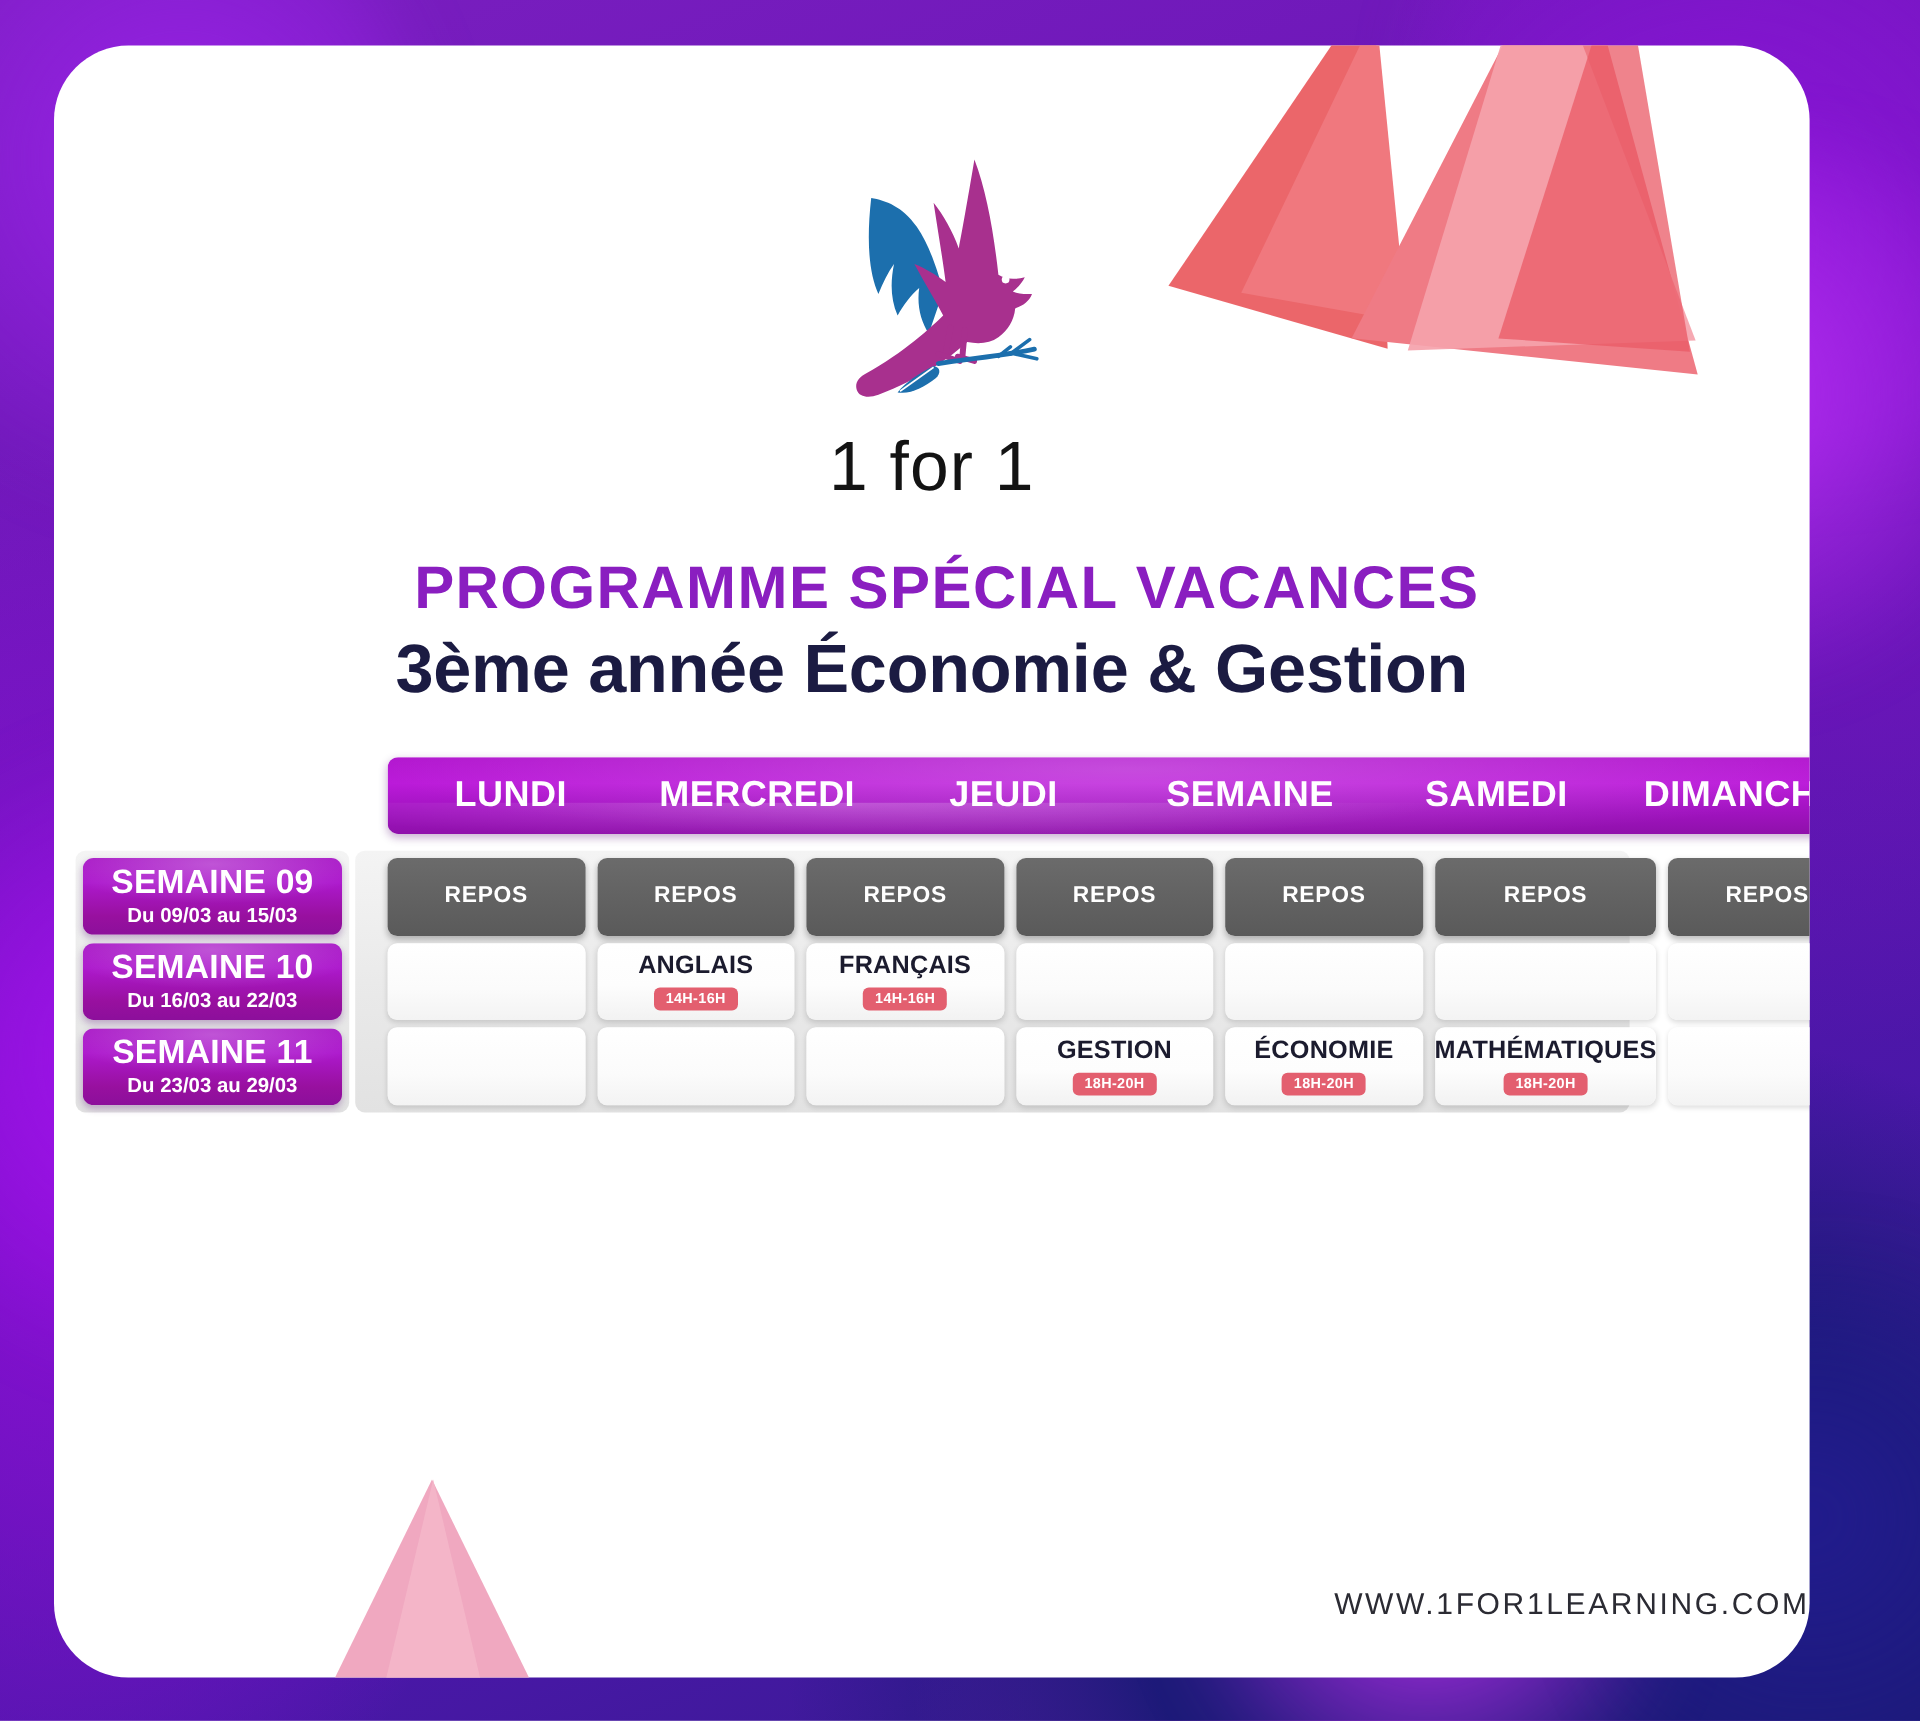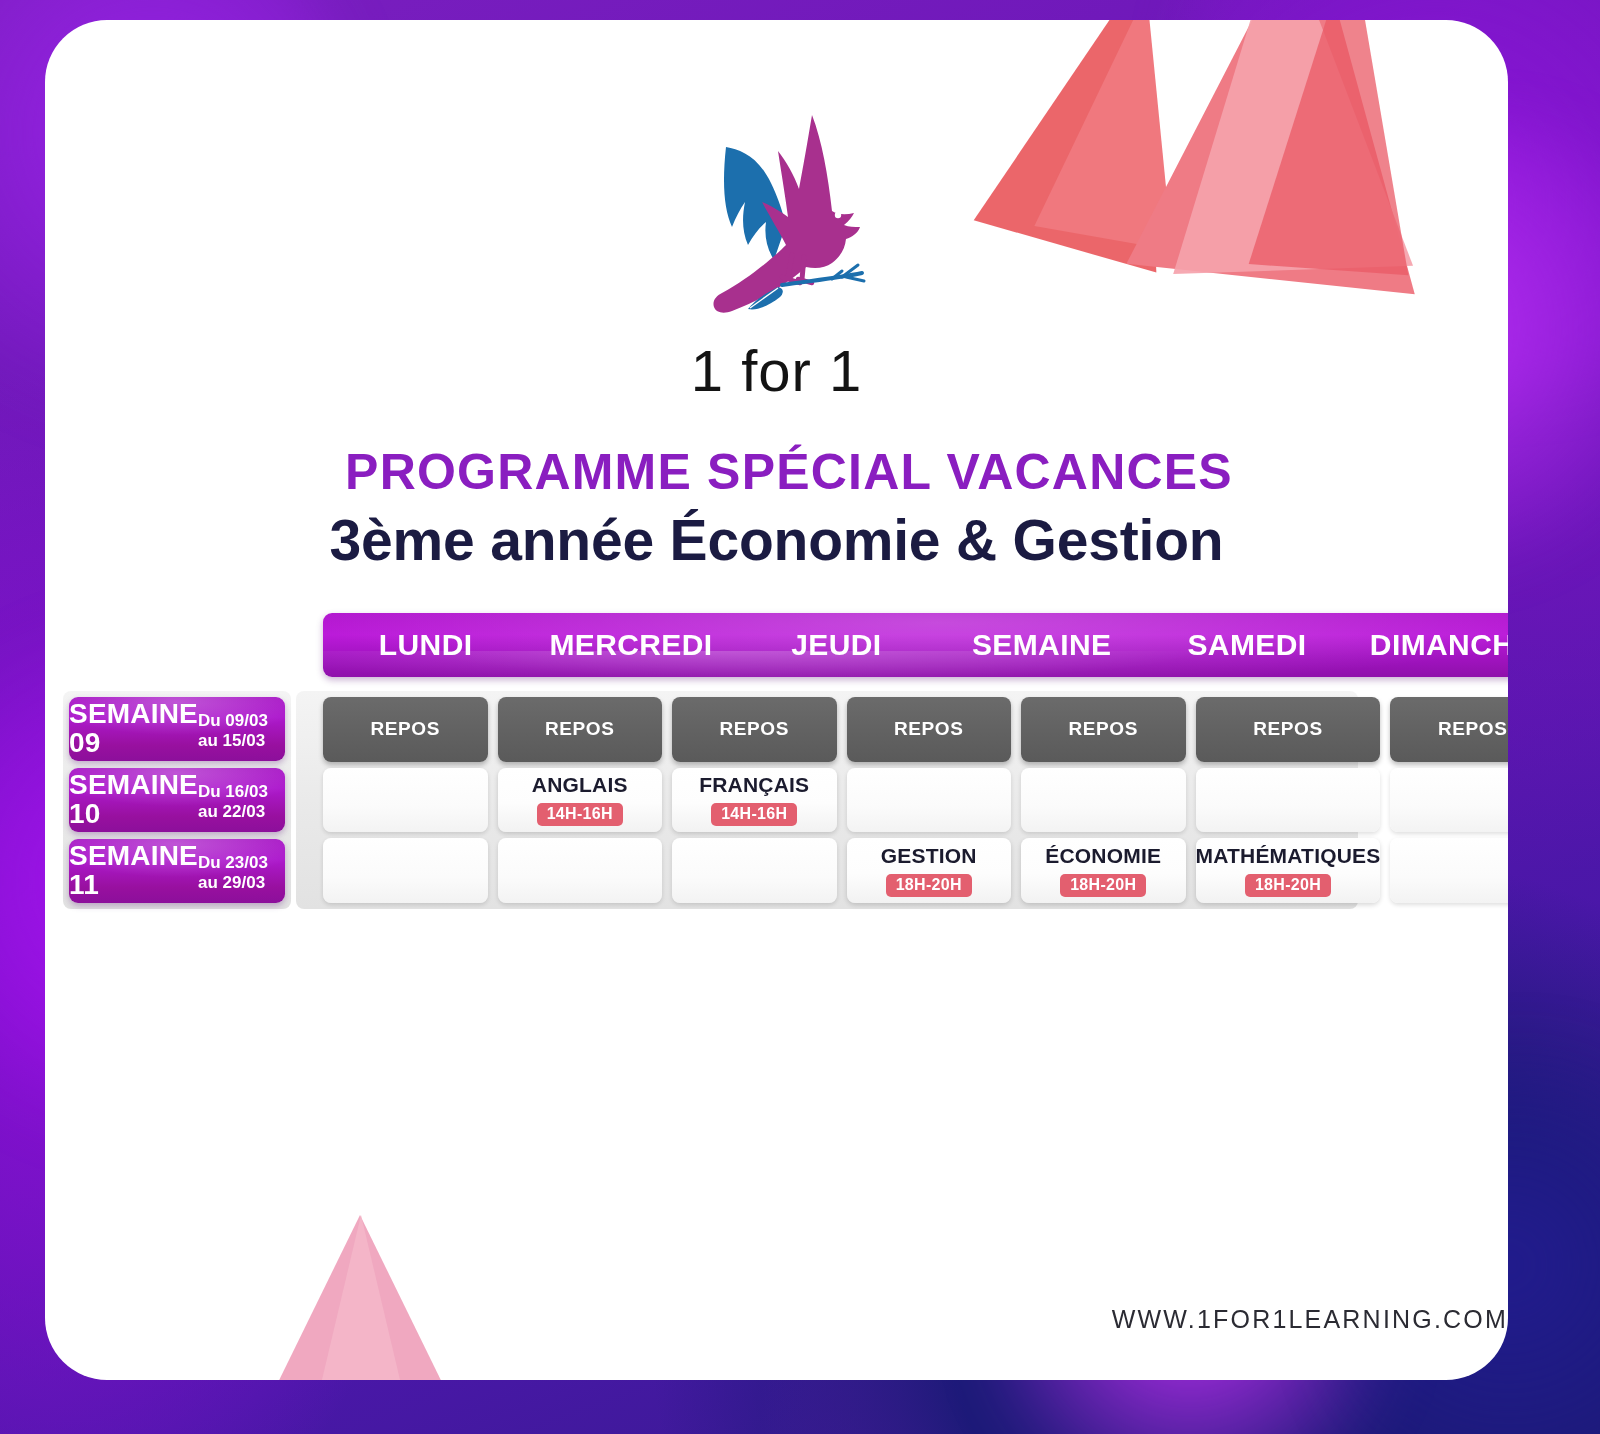--- a/index.html
+++ b/index.html
@@ -36,21 +36,21 @@
   #bg .b4 { left: -110px; top: 560px; width: 360px; height: 640px;
     background: radial-gradient(circle at 70% 50%, #a414ee 0%, rgba(164,20,238,0) 66%); }
   #bg .b5 { left: 980px; top: 1180px; width: 420px; height: 400px;
     background: radial-gradient(circle at 50% 30%, #c530f5 0%, rgba(197,48,245,0) 64%); }
   #bg .b6 { left: 1320px; top: 1040px; width: 420px; height: 500px;
     background: radial-gradient(circle at 45% 45%, #221c8e 0%, rgba(34,28,142,0) 68%); }
 
   
   #card {
     position: absolute;
-    left: 45px;  top: 20px;
+    left: 45px;  top: 38px;
     width: 1463px; height: 1360px;
     background: #ffffff;
     border-radius: 62px;
     overflow: hidden;
   }
 
   
   .tri { position: absolute; }
 
   .tri-a {
@@ -201,21 +201,21 @@
     position: absolute;
     left: 14px;
     width: 216px;
     height: 64px;
     border-radius: 9px;
     background:
       radial-gradient(ellipse 180px 46px at 50% 8%, rgba(255,255,255,.26) 0%, rgba(255,255,255,0) 72%),
       linear-gradient(180deg, #a818c6 0%, #ad19cd 32%, #98109f 76%, #8c0f9b 100%);
     box-shadow: 0 3px 6px rgba(80,0,110,.28);
     display: flex;
-    flex-direction: row;
+    flex-direction: column;
     align-items: center;
     justify-content: center;
     color: #ffffff;
   }
   .week-chip .w-title { font-size: 28px; font-weight: 700; letter-spacing: .2px; line-height: 1.03; }
   .week-chip .w-range { font-size: 17px; font-weight: 700; margin-top: 3px; }
   #wk0 { top: 112px; }
   #wk1 { top: 183px; }
   #wk2 { top: 254px; }
 
@@ -263,21 +263,21 @@
     font-weight: 700;
     letter-spacing: .2px;
     text-align: center;
     line-height: 1.05;
     white-space: nowrap;
   }
   .course-time {
     margin-top: 7px;
     background: #e35f6f;
     color: #ffffff;
-    font-size: 16px;
+    font-size: 12px;
     font-weight: 700;
     letter-spacing: .3px;
     border-radius: 5px;
     padding: 3px 10px 4px;
     line-height: 1;
   }
 
   
   #footer-url {
     position: absolute;

